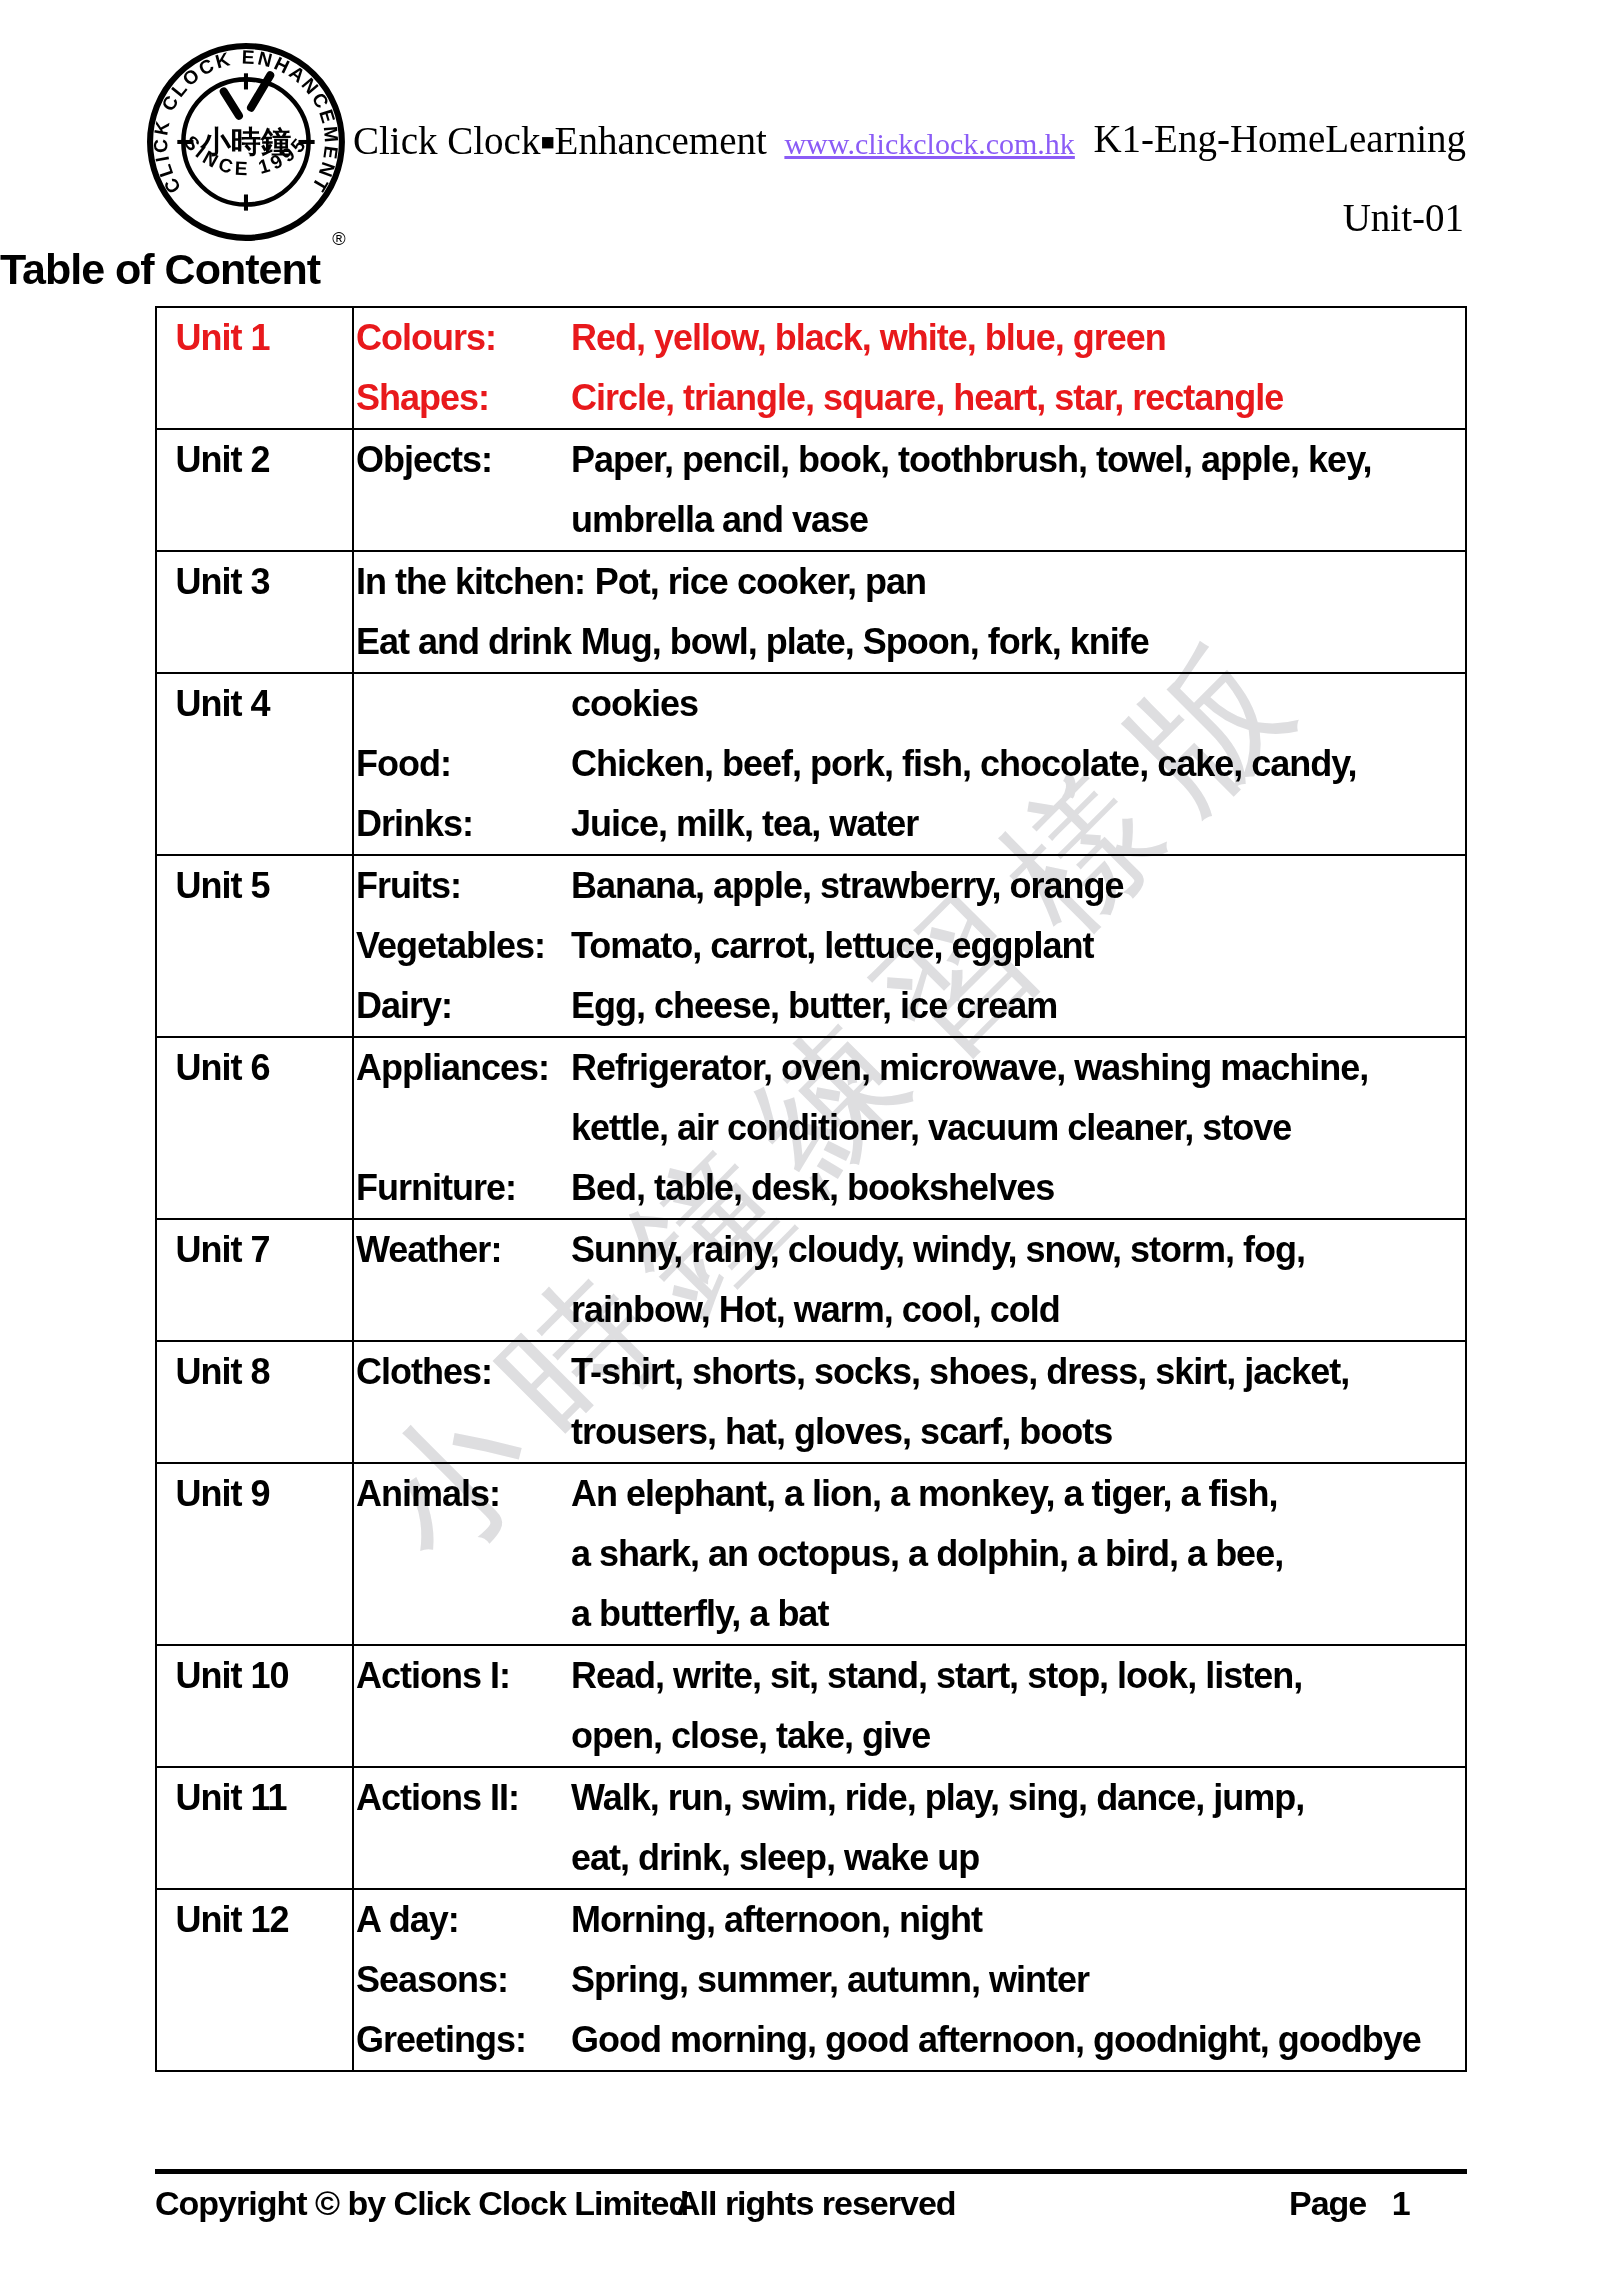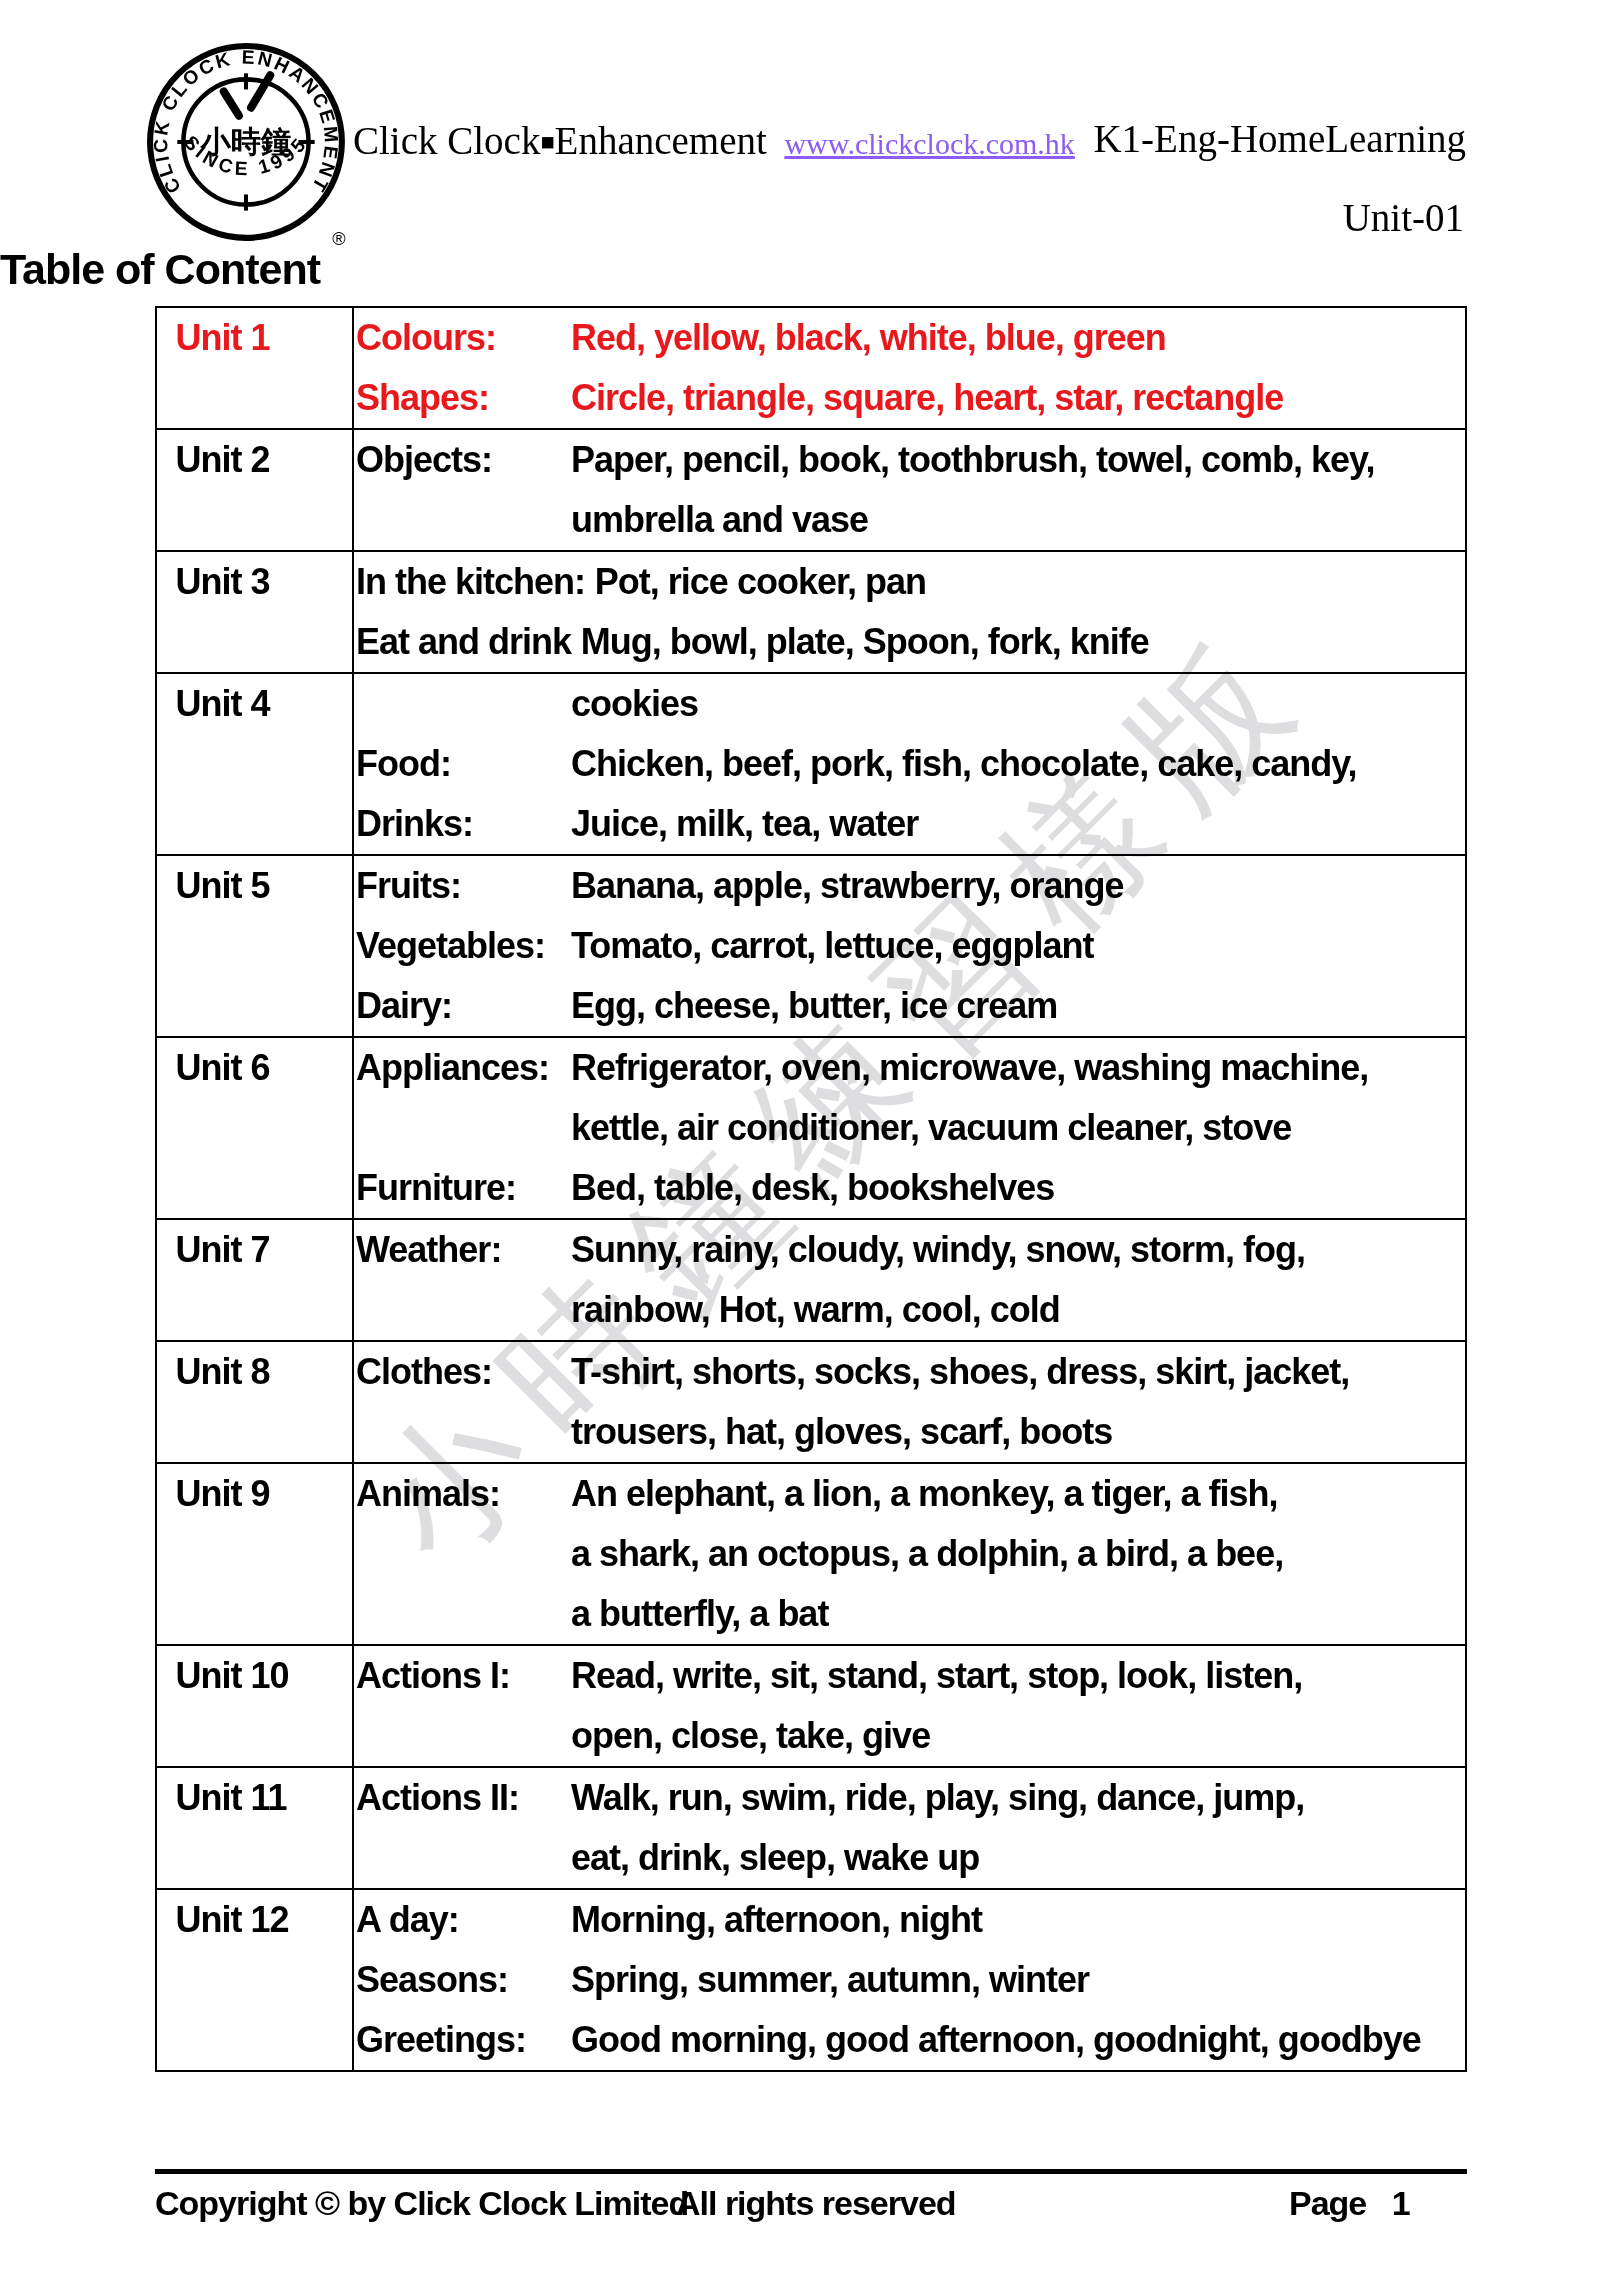--- a/index.html
+++ b/index.html
@@ -122,21 +122,21 @@
               <span class="clabel">Shapes:</span>
               <span class="ctext">Circle, triangle, square, heart, star, rectangle</span>
             </div>
           </div>
         </div>
         <div class="trow">
           <div class="unit-cell">Unit 2</div>
           <div class="content-cell">
             <div class="cline">
               <span class="clabel">Objects:</span>
-              <span class="ctext">Paper, pencil, book, toothbrush, towel, comb, key,</span>
+              <span class="ctext">Paper, pencil, book, toothbrush, towel, apple, key,</span>
             </div>
             <div class="cline">
               <span class="clabel"></span>
               <span class="ctext">umbrella and vase</span>
             </div>
           </div>
         </div>
         <div class="trow">
           <div class="unit-cell">Unit 3</div>
           <div class="content-cell">

